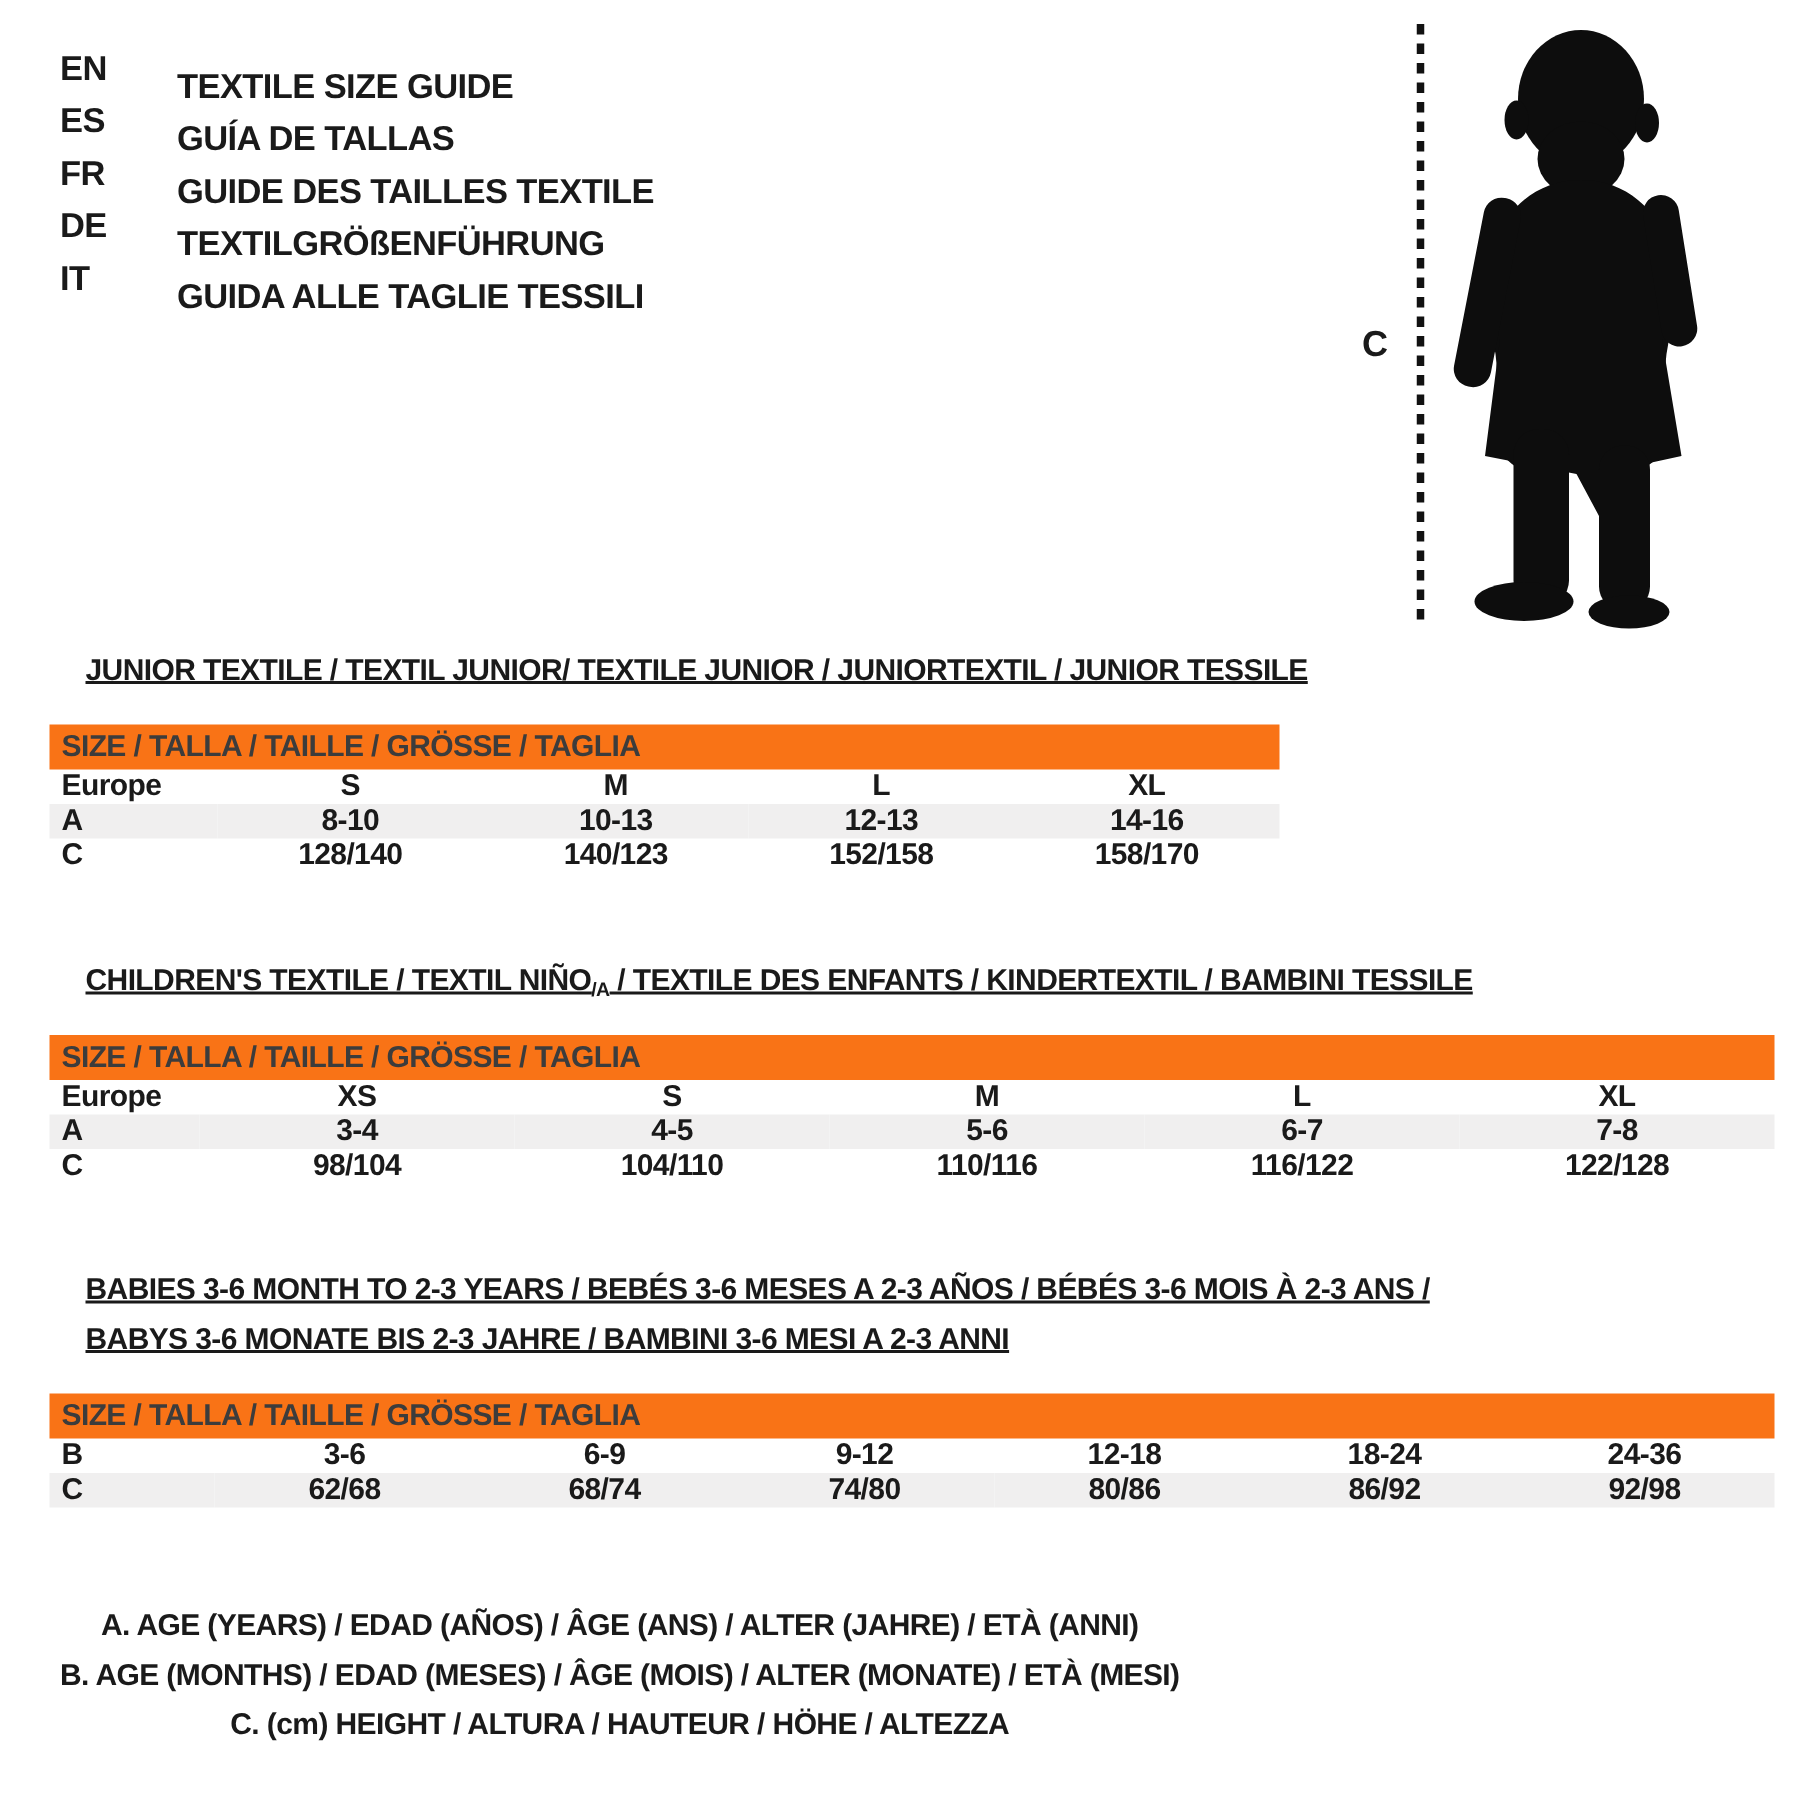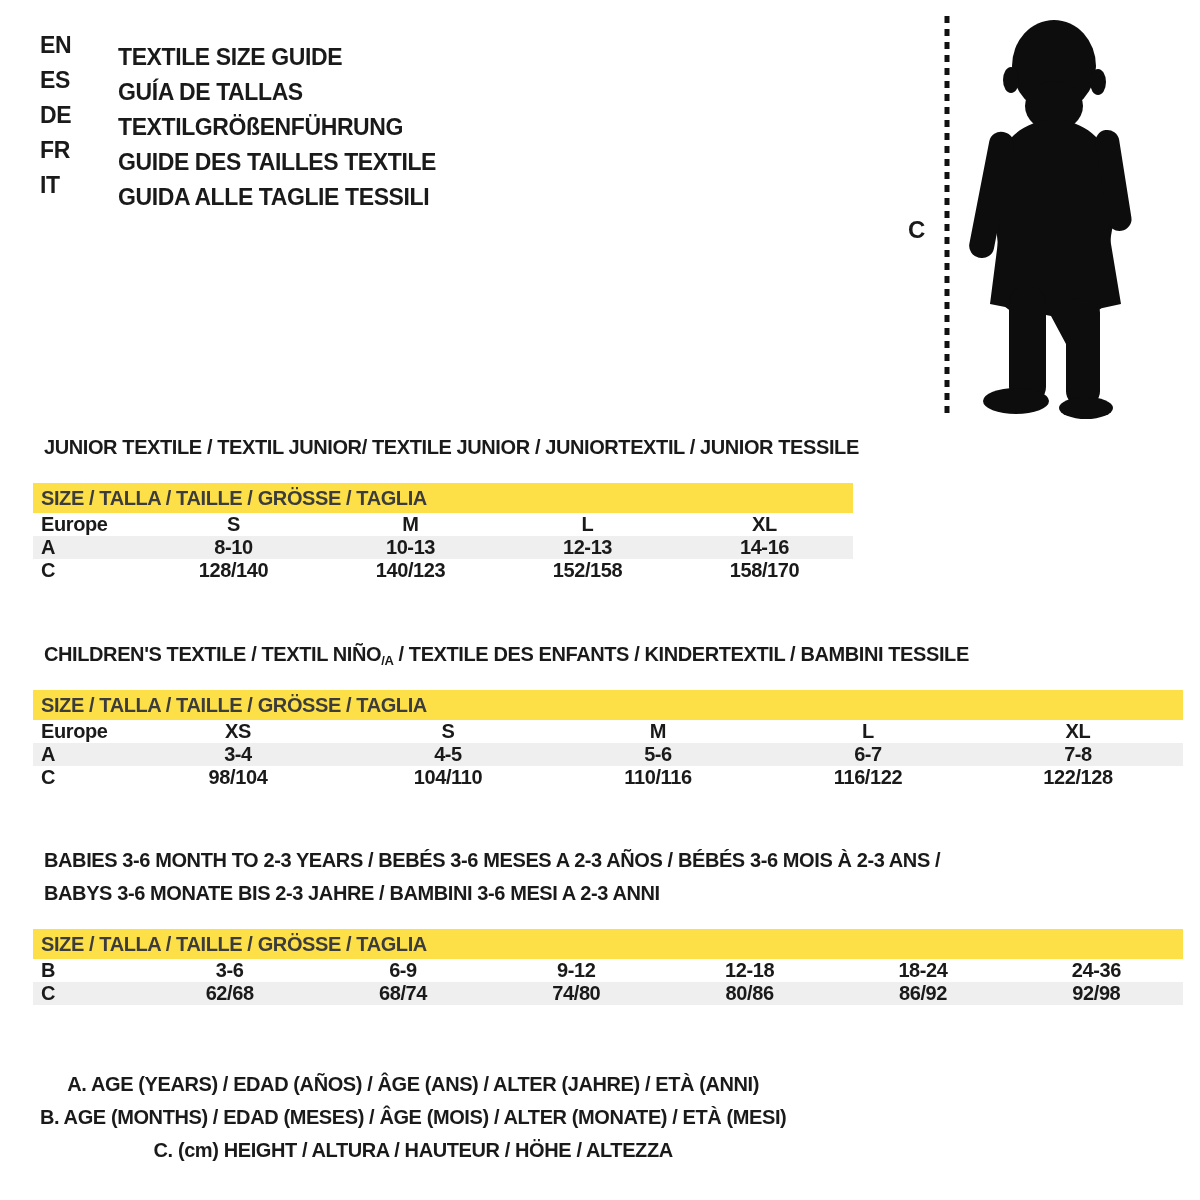--- a/index.html
+++ b/index.html
@@ -36,23 +36,24 @@
     left: 908px;
     top: 216px;
     font-size: 24px;
   }
   .dash-line { position: absolute; left: 942px; top: 16px; }
   .toddler { position: absolute; left: 962px; top: 14px; }
 
   
   .section-heading {
     position: absolute;
-    left: 44px;
+    left: 57px;
     font-size: 20px;
     white-space: nowrap;
+    text-decoration: underline;
   }
   .sub-small { font-size: 13px; vertical-align: -4px; }
   .heading-2line { line-height: 33px; }
 
   
   table.size-table {
     position: absolute;
     border-collapse: collapse;
     table-layout: fixed;
     font-size: 20px;
@@ -63,21 +64,21 @@
     vertical-align: middle;
     white-space: nowrap;
     padding: 0;
   }
   table.size-table td.lbl {
     text-align: left;
     padding-left: 8px;
   }
   tr.bar-row td {
     height: 30px;
-    background: #fde047;
+    background: #f97316;
     color: #3c3c3c;
     text-align: left;
     padding-left: 8px;
   }
   tr.shaded td { background: #f0efef; }
 
   
   .legend {
     position: absolute;
     left: 40px;
@@ -93,26 +94,26 @@
 <div class="lang-list">
   <div class="lang-row">
     <span class="lang-code">EN</span>
     <span class="lang-title">TEXTILE SIZE GUIDE</span>
   </div>
   <div class="lang-row">
     <span class="lang-code">ES</span>
     <span class="lang-title">GUÍA DE TALLAS</span>
   </div>
   <div class="lang-row">
+    <span class="lang-code">FR</span>
+    <span class="lang-title">GUIDE DES TAILLES TEXTILE</span>
+  </div>
+  <div class="lang-row">
     <span class="lang-code">DE</span>
     <span class="lang-title">TEXTILGRÖßENFÜHRUNG</span>
-  </div>
-  <div class="lang-row">
-    <span class="lang-code">FR</span>
-    <span class="lang-title">GUIDE DES TAILLES TEXTILE</span>
   </div>
   <div class="lang-row">
     <span class="lang-code">IT</span>
     <span class="lang-title">GUIDA ALLE TAGLIE TESSILI</span>
   </div>
 </div>
 
 <div class="figure-label">C</div>
 
 <svg class="dash-line" width="10" height="402" viewBox="0 0 10 402">

